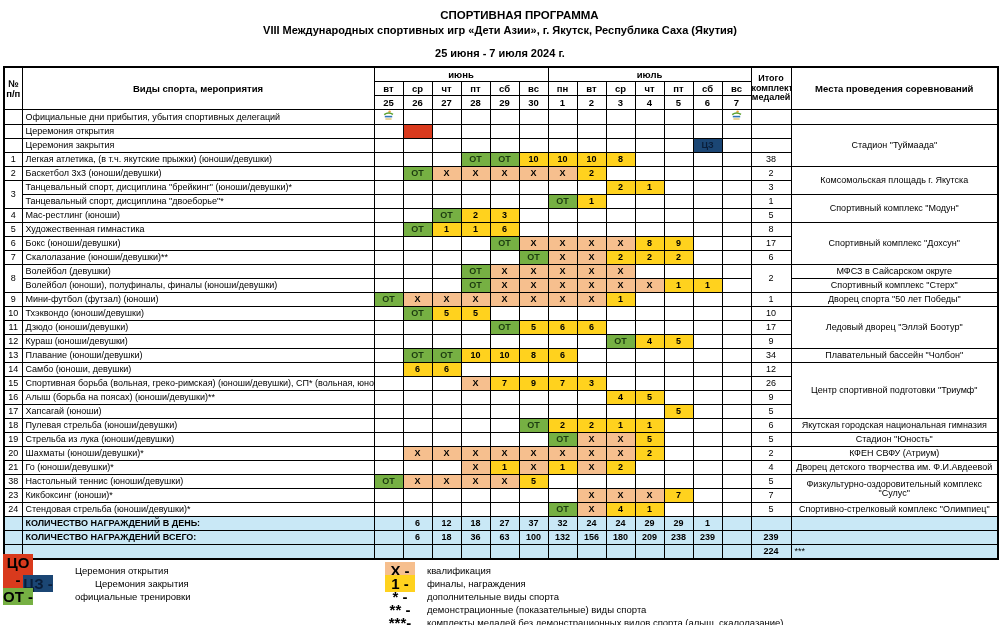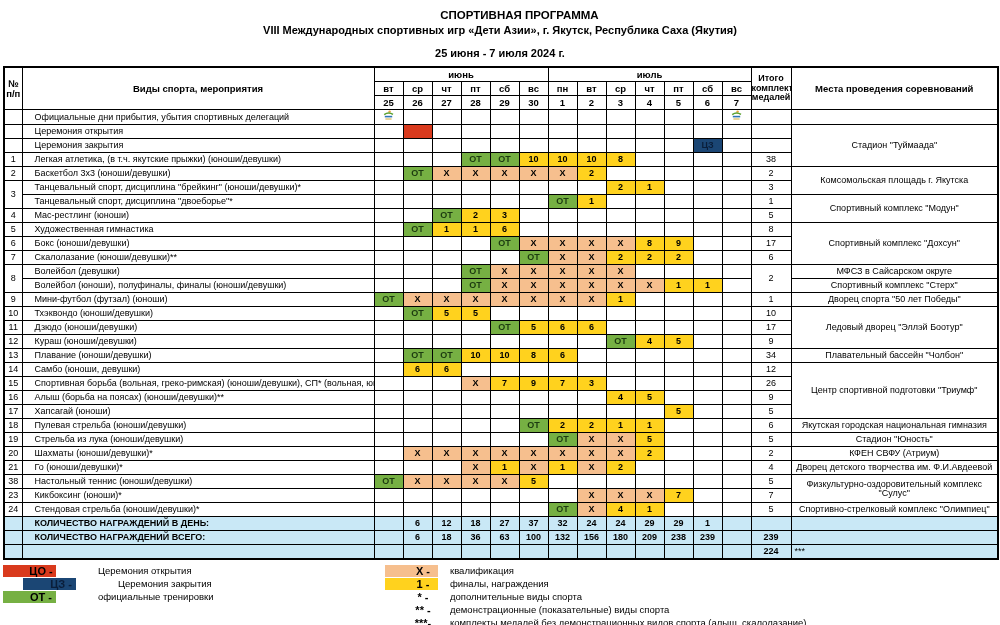--- a/index.html
+++ b/index.html
@@ -6,40 +6,40 @@
     font-family:"Liberation Sans", sans-serif;color:#000;overflow:hidden;}
   .titles{text-align:center;padding-top:9px;}
   .t1{font-weight:bold;font-size:11.5px;margin-left:39px;}
   .t2{font-weight:bold;font-size:11px;margin-top:3px;}
   .t3{font-weight:bold;font-size:11px;margin-top:11px;}
 
   table{border-collapse:collapse;table-layout:fixed;margin:7px 0 0 3px;width:994px;border:2px solid #000;}
   th,td{border:1px solid #000;padding:0;font-size:9px;line-height:1.05;overflow:hidden;
     white-space:nowrap;text-align:center;vertical-align:middle;height:13px;}
   thead th{font-weight:bold;font-size:9.5px;white-space:normal;}
-  td.label{text-align:left;padding-left:12px;}
+  td.label{text-align:left;padding-left:3px;}
   td.venue{white-space:normal;line-height:1;}
   td.venue.left{text-align:left;padding-left:3px;}
   td.total{font-size:9px;}
   .c-ot{background:var(--ot);font-weight:bold;color:#1c3a10;}
   .c-x{background:var(--x);font-weight:bold;}
   .c-f{background:var(--f);font-weight:bold;}
   .c-co{background:var(--co);font-weight:bold;color:#7a1600;padding-left:36px;}
   .c-cz{background:var(--cz);font-weight:bold;color:#0a1e3a;}
   .c-n{font-weight:bold;}
   tr.summary td{background:var(--sum);margin-top:16px;}
   tr.summary td.label{font-weight:bold;}
   tr.summary td.total{font-weight:bold;}
 
   .legend{margin:4px 0 0 3px;}
   .legend-heading{font-weight:bold;font-size:10px;margin-bottom:2px;}
   .legend-cols{display:flex;align-items:flex-start;}
   .lcol-left{width:382px;}
   .lrow{display:flex;align-items:center;height:13px;font-size:9.5px;}
-  .lmark{width:30px;min-width:30px;text-align:center;font-weight:bold;font-size:11px;margin-right:42px;padding-left:23px;}
+  .lmark{width:30px;min-width:30px;text-align:center;font-weight:bold;font-size:15px;margin-right:42px;}
   .lcol-right .lmark{margin-right:12px;}
   .lm-co{background:var(--co);}
   .lm-cz{background:var(--cz);color:#0a1e3a;margin-left:20px;}
   .lm-ot{background:var(--ot);}
   .lm-x{background:var(--x);}
   .lm-f{background:var(--f);}
   .lm-plain{background:none;}
 </style>
 </head>
 <body>

